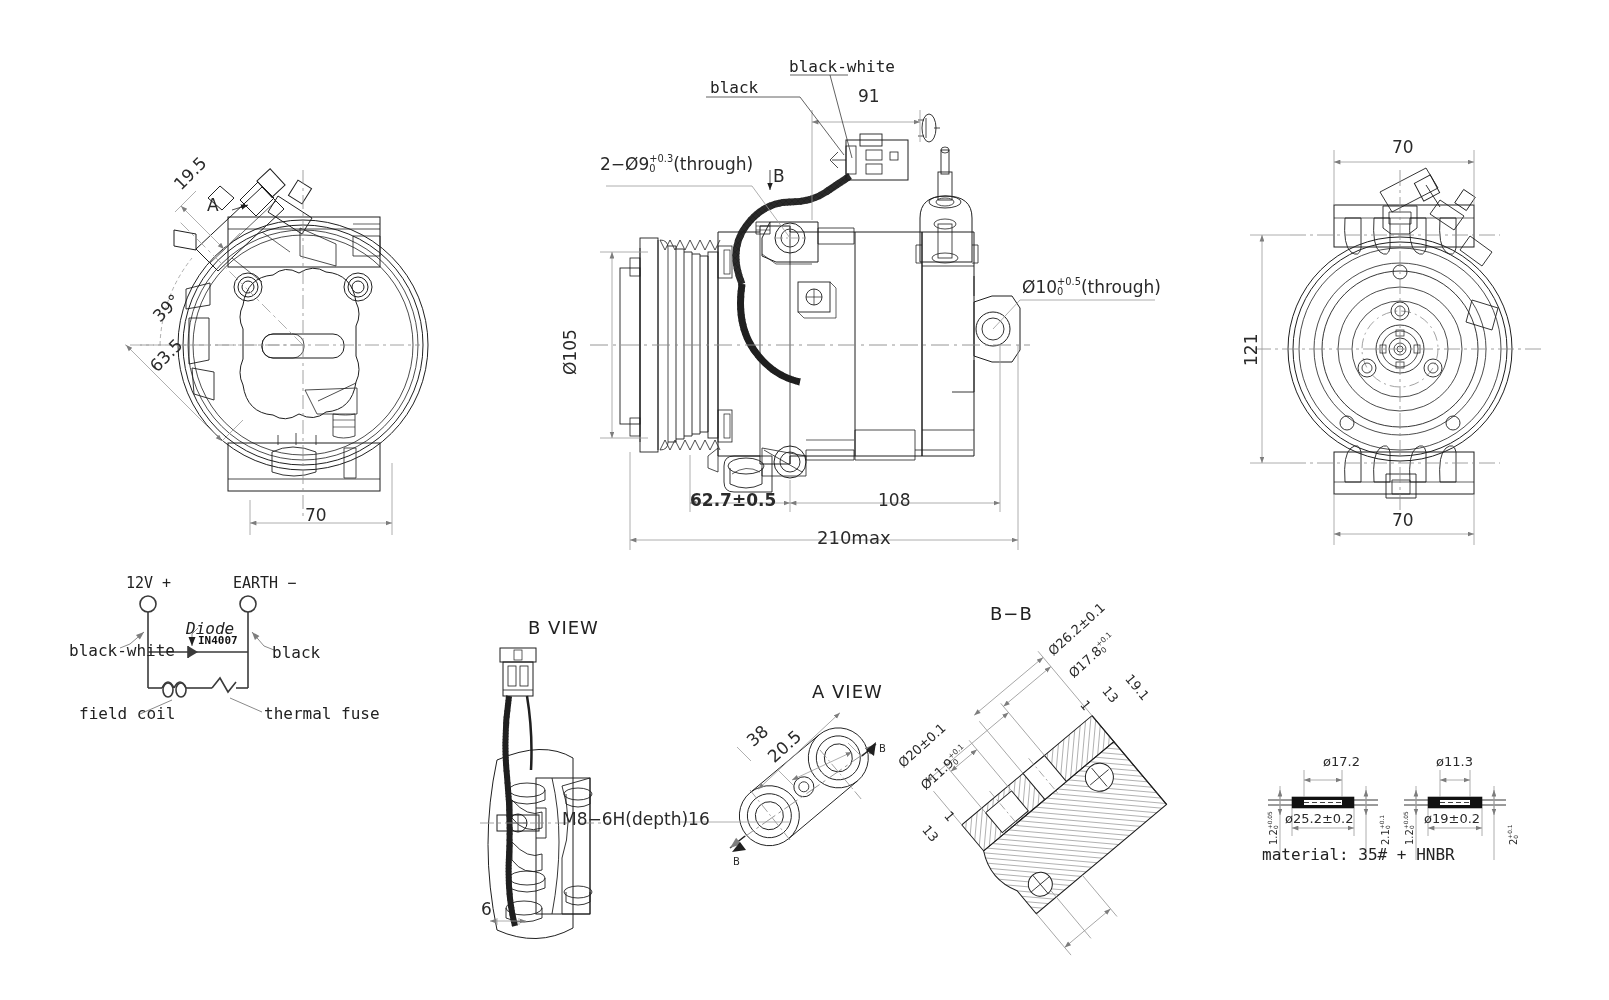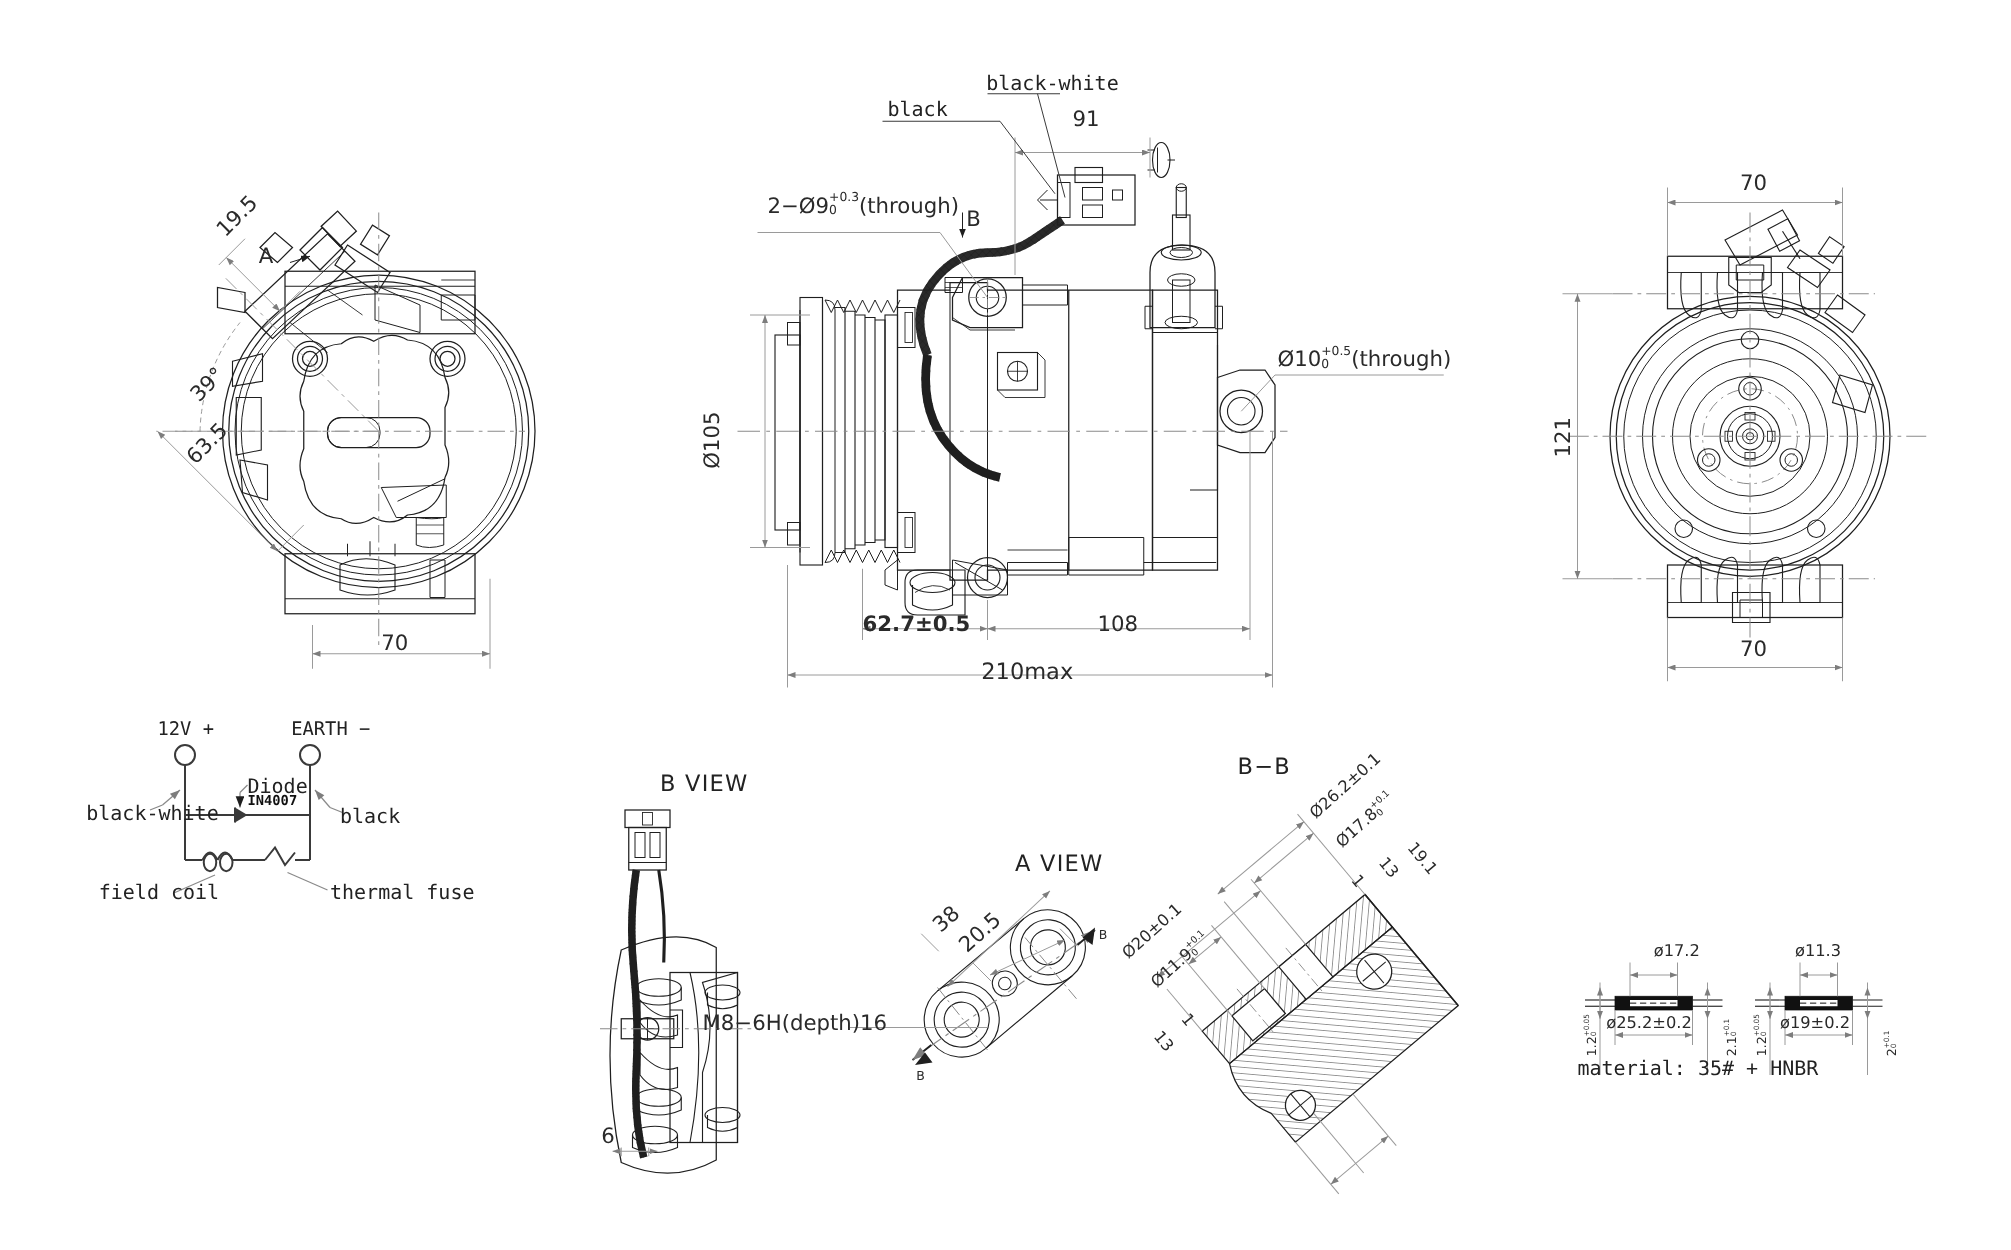--- a/index.html
+++ b/index.html
@@ -579,39 +579,39 @@
 <div class="lbl dim" style="left:147px;top:363px;transform:rotate(-45deg);transform-origin:0 0;">63.5</div>
 <div class="lbl dim" style="left:305px;top:507px;">70</div>
 <div class="lbl dim" style="left:207px;top:197px;">A</div>
 
 <div class="lbl note" style="left:710px;top:80px;">black</div>
 <div class="lbl note" style="left:789px;top:59px;">black-white</div>
 <div class="lbl dim" style="left:858px;top:88px;">91</div>
 <div class="lbl dim" style="left:562px;top:375px;transform:rotate(-90deg);transform-origin:0 0;">Ø105</div>
 <div class="lbl dim" style="left:690px;top:492px;font-weight:bold;">62.7±0.5</div>
 <div class="lbl dim" style="left:878px;top:492px;">108</div>
-<div class="lbl dim" style="left:785px;top:529px;font-size:18px;">210max</div>
+<div class="lbl dim" style="left:817px;top:529px;font-size:18px;">210max</div>
 <div class="lbl dim" style="left:773px;top:168px;">B</div>
 
-<div class="lbl dim" style="left:600px;top:155px;margin-left:14px;">
+<div class="lbl dim" style="left:600px;top:155px;">
   <span>2−Ø9</span><span class="tol"><u>+0.3</u><u class="b">0</u></span><span>(through)</span>
 </div>
 <div class="lbl dim" style="left:1022px;top:278px;">
   <span>Ø10</span><span class="tol"><u>+0.5</u><u class="b">0</u></span><span>(through)</span>
 </div>
 
 <div class="lbl dim" style="left:1392px;top:139px;">70</div>
 <div class="lbl dim" style="left:1243px;top:366px;transform:rotate(-90deg);transform-origin:0 0;">121</div>
 <div class="lbl dim" style="left:1392px;top:512px;">70</div>
 
 <div class="lbl" style="left:126px;top:576px;font-family:'DejaVu Sans Mono',monospace;font-size:15px;">12V +</div>
 <div class="lbl" style="left:233px;top:576px;font-family:'DejaVu Sans Mono',monospace;font-size:15px;">EARTH −</div>
 <div class="lbl note" style="left:69px;top:643px;">black-white</div>
 <div class="lbl note" style="left:272px;top:645px;">black</div>
-<div class="lbl note" style="left:198px;top:621px;">Diode</div>
+<div class="lbl note" style="left:186px;top:621px;font-style:italic;">Diode</div>
 <div class="lbl note-b" style="left:198px;top:635px;">IN4007</div>
 <div class="lbl note" style="left:79px;top:706px;">field coil</div>
 <div class="lbl note" style="left:264px;top:706px;">thermal fuse</div>
 
 <div class="lbl viewtitle" style="left:508px;top:619px;margin-left:20px;">B  VIEW</div>
 <div class="lbl dim" style="left:481px;top:901px;">6</div>
 
 <div class="lbl viewtitle" style="left:812px;top:683px;">A  VIEW</div>
 <div class="lbl dim" style="left:562px;top:811px;">M8−6H(depth)16</div>
 <div class="lbl dim" style="left:744px;top:737px;transform:rotate(-42deg);transform-origin:0 0;">38</div>

